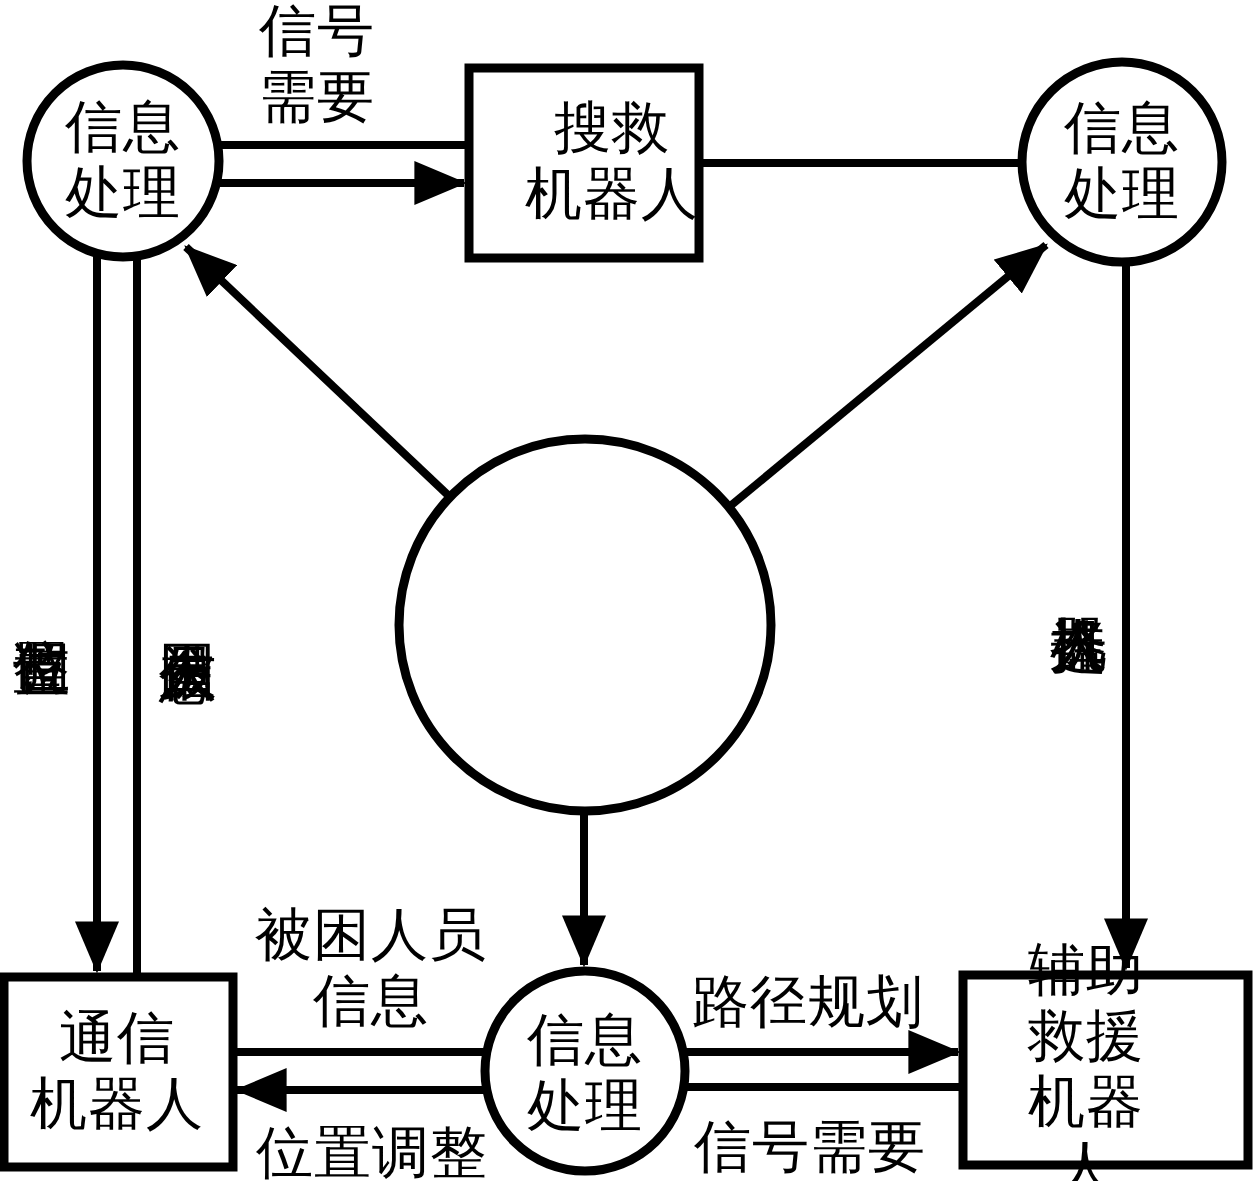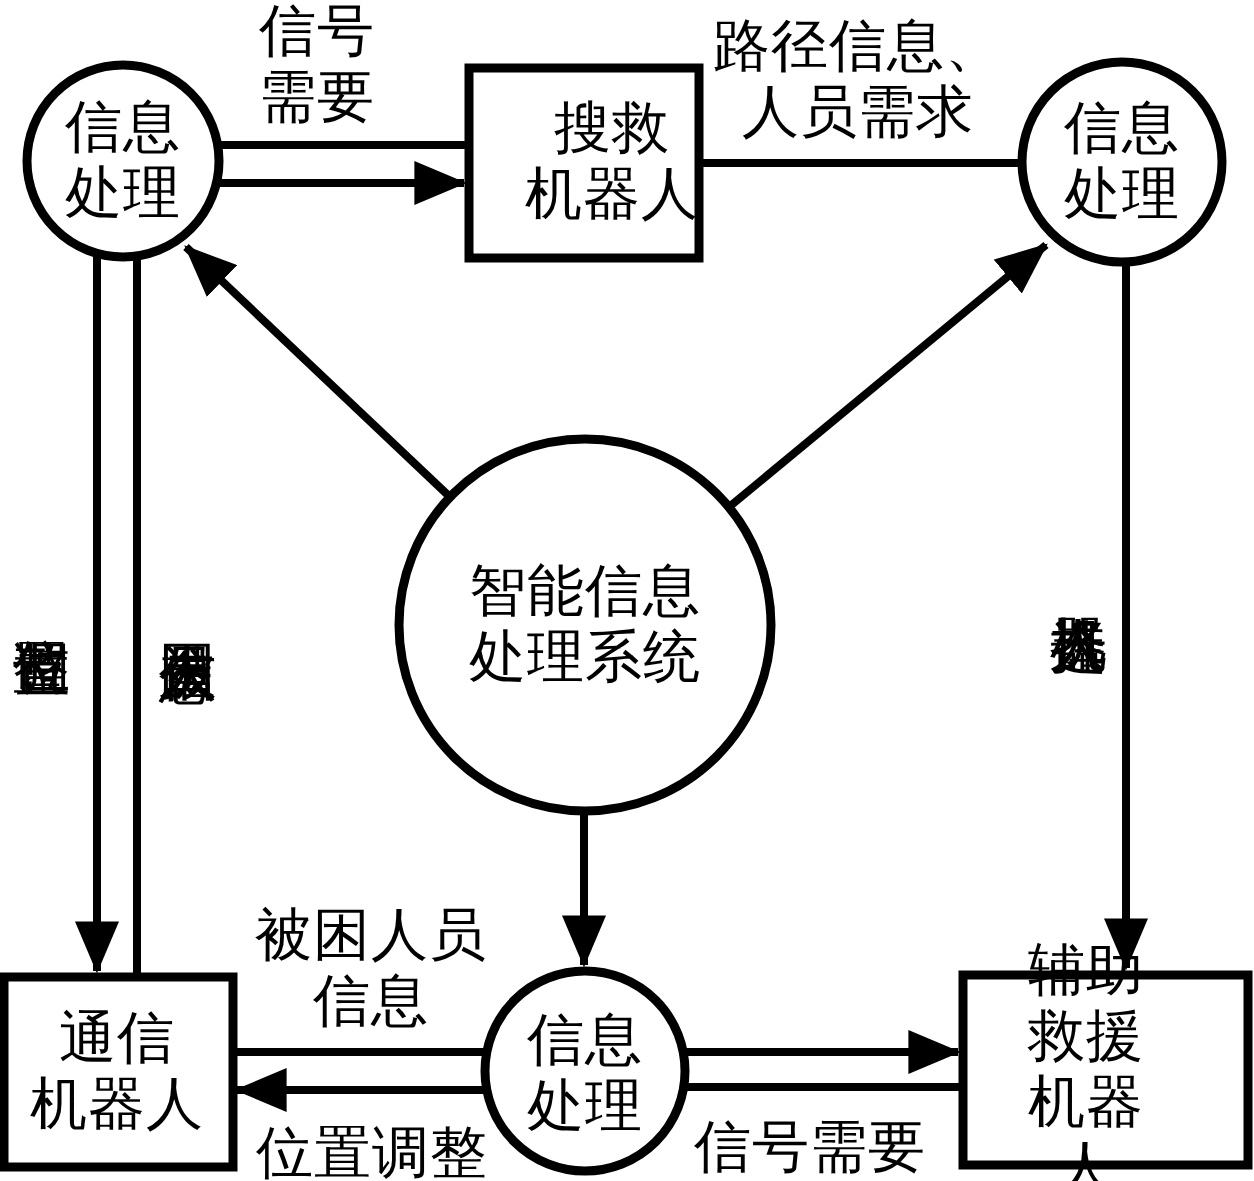--- a/index.html
+++ b/index.html
@@ -58,34 +58,31 @@
     <line class="conn" x1="489" y1="1090" x2="237" y2="1090" marker-end="url(#arrowhead)"></line>
     <line class="conn" x1="683" y1="1052" x2="958" y2="1052" marker-end="url(#arrowhead)"></line>
   </svg>
 
   <div class="lbl" style="left:123px;top:160px">信息
 处理</div>
   <div class="lbl" style="left:612px;top:161px">搜救
 机器人</div>
   <div class="lbl" style="left:1122px;top:161px">信息
 处理</div>
-  <div class="lbl" style="left:585px;top:624px">智能信息
-处理系统</div>
   <div class="lbl" style="left:117px;top:1071px">通信
 机器人</div>
   <div class="lbl" style="left:585px;top:1073px">信息
 处理</div>
   <div class="lbl" style="left:1086px;top:1069px">辅助救援
 机器人</div>
 
   <div class="lbl" style="left:317px;top:64px">信号
 需要</div>
-  <div class="lbl" style="left:858px;top:79px">路径信息、
-人员需求</div>
   <div class="lbl v" style="left:42px;top:596px">位置调整</div>
   <div class="lbl v" style="left:188px;top:601px">被困人员信息</div>
   <div class="lbl v" style="left:1079px;top:573px">机器人选择</div>
   <div class="lbl" style="left:371px;top:968px">被困人员
 信息</div>
+  <div class="lbl" style="left:808px;top:1002px">路径规划</div>
   <div class="lbl" style="left:372px;top:1153px">位置调整</div>
   <div class="lbl" style="left:810px;top:1147px">信号需要</div>
 
 </div>
 
 </body></html>

